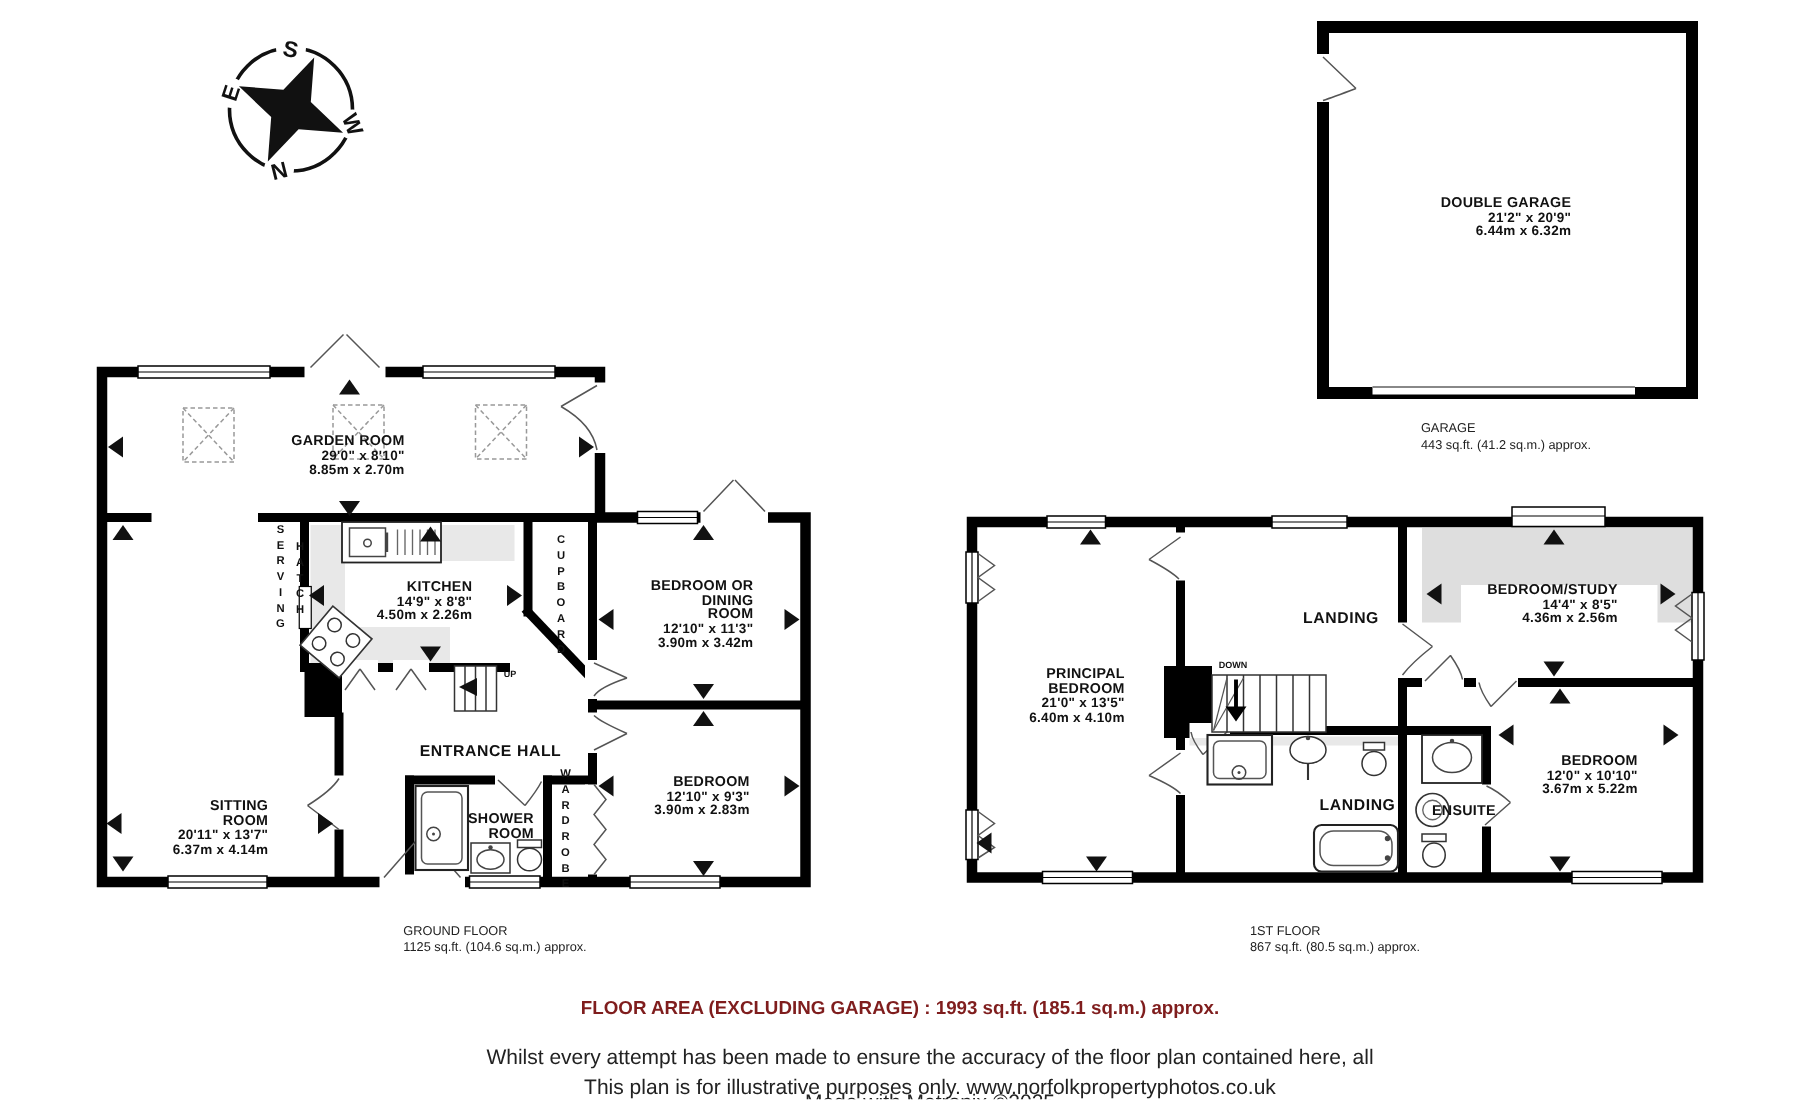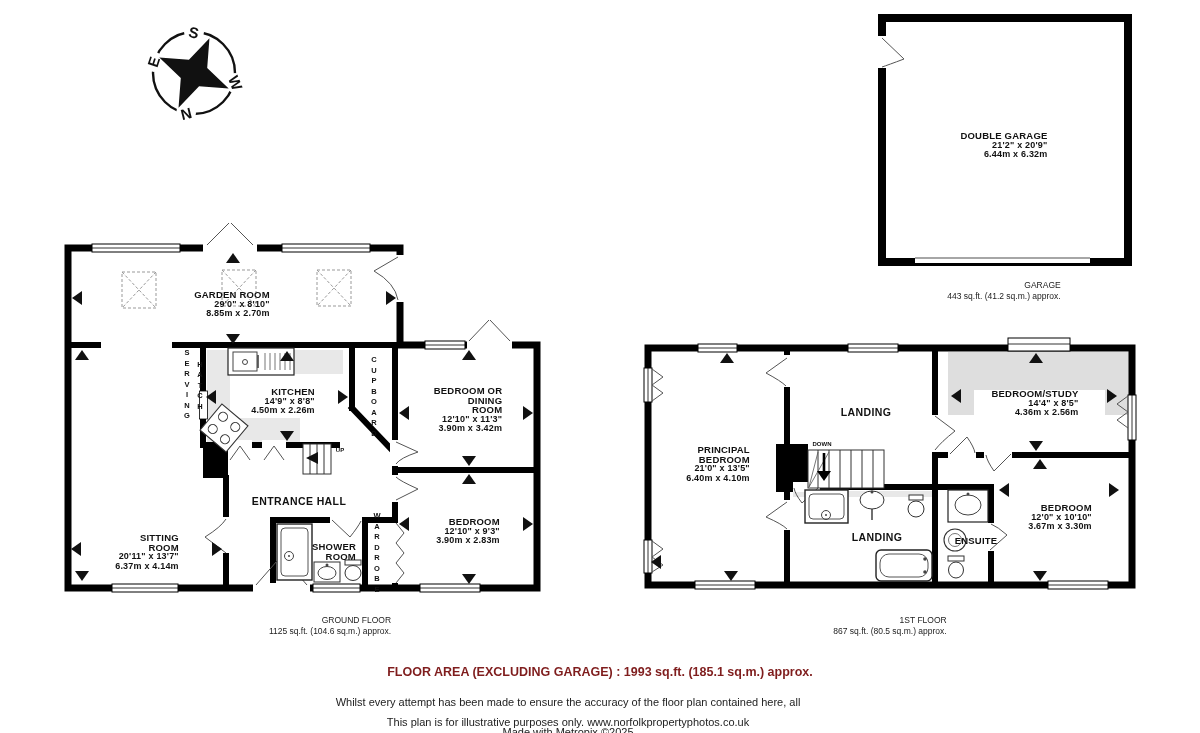--- a/index.html
+++ b/index.html
@@ -2,29 +2,29 @@
 <html><head>
 <meta charset="utf-8">
 <style>
   html,body{margin:0;padding:0;background:#fff;}
   #plan{position:relative;width:1200px;height:733px;background:#ffffff;overflow:hidden;
         font-family:"Liberation Sans","DejaVu Sans",sans-serif;color:#111;}
   #plan svg{position:absolute;left:0;top:0;}
   .room-label{position:absolute;transform:translate(-50%,-50%);text-align:right;font-weight:bold;
               color:#111;font-size:9px;line-height:9.5px;white-space:nowrap;letter-spacing:.2px;}
   .room-label .nm{font-size:9.5px;}
-  .big{font-size:10.5px;letter-spacing:.4px;}
+  .big{font-size:10.5px;letter-spacing:.4px;margin-left:28px;}
   .vlabel{position:absolute;transform:translate(-50%,-50%);writing-mode:vertical-rl;text-orientation:upright;
           font-weight:bold;font-size:7.5px;letter-spacing:1.5px;color:#111;white-space:nowrap;}
   .tiny{position:absolute;transform:translate(-50%,-50%);font-weight:bold;font-size:6px;color:#111;}
-  .caption{position:absolute;transform:translateX(-50%);text-align:right;font-size:8.5px;
+  .caption{position:absolute;transform:translateX(-50%);text-align:left;font-size:8.5px;
            line-height:10.5px;color:#222;white-space:nowrap;}
   .footer-bold{position:absolute;left:600px;transform:translateX(-50%);font-weight:bold;
                font-size:12.5px;color:#7f1d1d;white-space:nowrap;}
-  .footer-small{position:absolute;left:568px;transform:translateX(-50%);font-size:11px;
+  .footer-small{position:absolute;left:620px;transform:translateX(-50%);font-size:14px;
                 color:#222;white-space:nowrap;}
 </style>
 </head>
 <body>
 
 <div id="plan">
 
 <svg width="1200" height="733" viewBox="0 0 1200 733">
 
   <path d="M207,350 L343,350 L343,374 L230,374 L230,418 L300,418 L300,442 L207,442 Z" fill="#e8e8e8"></path>
@@ -374,21 +374,21 @@
   <div>LANDING</div>
 </div>
 <div class="room-label" style="left:1035px;top:403px">
   <div class="nm">BEDROOM/STUDY</div>
   <div>14'4" x 8'5"</div>
   <div>4.36m x 2.56m</div>
 </div>
 <div class="room-label" style="left:1060px;top:517px">
   <div class="nm">BEDROOM</div>
   <div>12'0" x 10'10"</div>
-  <div>3.67m x 3.30m</div>
+  <div>3.67m x 5.22m</div>
 </div>
 <div class="room-label big" style="left:877px;top:538px">
   <div>LANDING</div>
 </div>
 <div class="room-label" style="left:976px;top:541px">
   <div class="nm">ENSUITE</div>
 </div>
 <div class="tiny" style="left:822px;top:444px">DOWN</div>
 
 <div class="room-label" style="left:1004px;top:145px">

